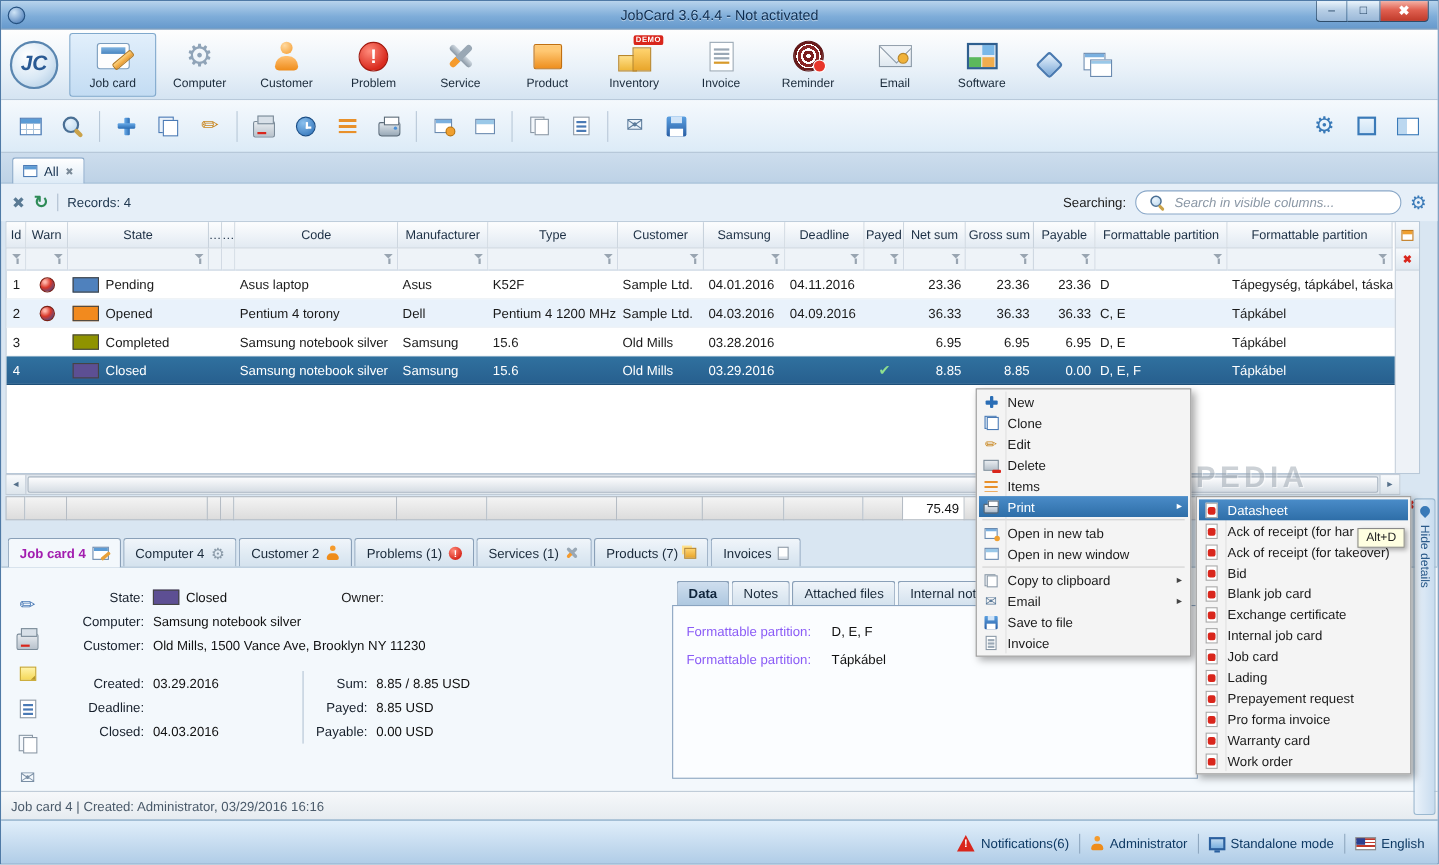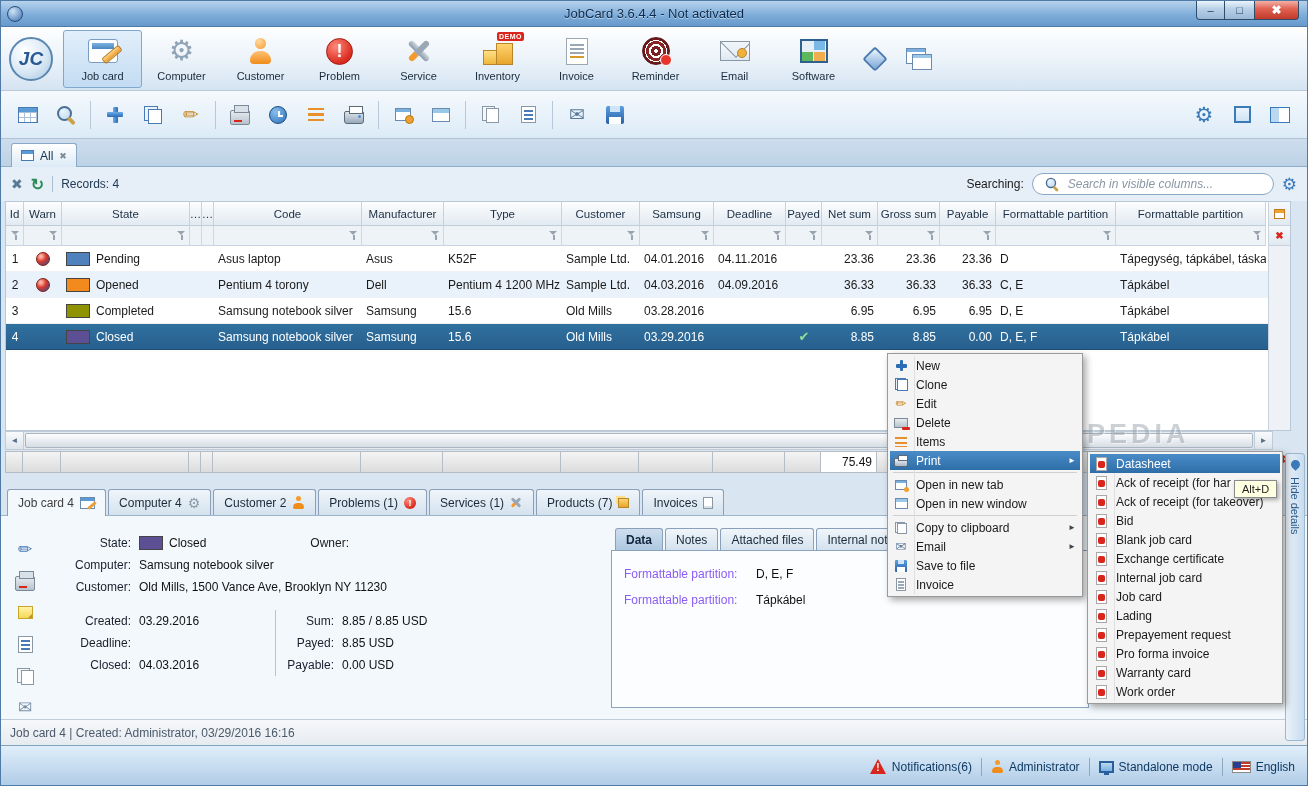--- a/index.html
+++ b/index.html
@@ -148,21 +148,21 @@
 .hs-thumb{flex:1;margin:1px;background:linear-gradient(#fdfdfe,#d6dde4);border:1px solid #aab6c2;border-radius:2px}
 .summary{position:absolute;left:4px;top:450px;height:22px;display:flex}
 .sum-cell{height:22px;background:linear-gradient(#f4f4f4,#dcdcdc);border:1px solid #b5bcc4;border-left:none}
 .sum-cell:first-child{border-left:1px solid #b5bcc4}
 .sum-cell.val{background:#fff;display:flex;align-items:center;justify-content:flex-end;padding:0 4px;font-size:12px;color:#111}
 .sum-x{position:absolute;left:1276px;top:452px;font-size:11px;font-weight:bold;color:#d9261c}
 
 
 .bottom-tabs{position:absolute;left:6px;top:488px;display:flex;gap:2px;z-index:3}
 .btab{height:26px;display:flex;align-items:center;gap:6px;padding:0 10px;border:1px solid #8aa0b8;border-bottom:none;border-radius:3px 3px 0 0;background:linear-gradient(#f0f5fa,#d4e2ee);font-size:12px;color:#1a2a3a}
-.btab.active{height:27px;background:#f3f8fc;font-weight:normal;color:#404040}
+.btab.active{height:27px;background:#f3f8fc;font-weight:bold;color:#a21caf}
 .sm-card{width:15px;height:12px;background:#fff;border:1px solid #6a8ab0;position:relative;box-shadow:inset 0 3px 0 #5b9bd5}
 .sm-card::after{content:"";position:absolute;width:10px;height:3px;background:#e8a13a;transform:rotate(-40deg);right:-3px;bottom:1px;border-radius:1px}
 .sm-gear{font-size:14px;color:#8a9aa8}
 .sm-person{width:13px;height:13px;position:relative}
 .sm-person::before{content:"";position:absolute;top:0;left:4px;width:5px;height:5px;border-radius:50%;background:#f59b2d}
 .sm-person::after{content:"";position:absolute;bottom:0;left:1px;width:11px;height:6px;border-radius:5px 5px 2px 2px;background:#ef8c1a}
 .sm-problem{width:12px;height:12px;border-radius:50%;background:radial-gradient(circle at 35% 30%,#ff8a7a,#d92b1f 70%);color:#fff;font-size:9px;font-weight:bold;display:flex;align-items:center;justify-content:center}
 .sm-tools{width:13px;height:13px;position:relative}
 .sm-tools::before{content:"";position:absolute;width:12px;height:3px;background:#9aa8b5;border-radius:2px;transform:rotate(45deg);top:5px}
 .sm-tools::after{content:"";position:absolute;width:12px;height:3px;background:linear-gradient(90deg,#f59b2d 40%,#9aa8b5 40%);border-radius:2px;transform:rotate(-45deg);top:5px}
@@ -297,20 +297,26 @@
         </span>
       <span class="tb-label">Problem</span>
     </div>
     <div class="tb-item">
       <span class="bi">
           <span class="ic-service"></span>
         </span>
       <span class="tb-label">Service</span>
     </div>
     <div class="tb-item">
+      <span class="bi">
+          <span class="ic-product"></span>
+        </span>
+      <span class="tb-label">Product</span>
+    </div>
+    <div class="tb-item">
       <span class="demo-badge">DEMO</span>
       <span class="bi">
           <span class="ic-inventory"></span>
         </span>
       <span class="tb-label">Inventory</span>
     </div>
     <div class="tb-item">
       <span class="bi">
           <span class="ic-invoice"></span>
         </span>

